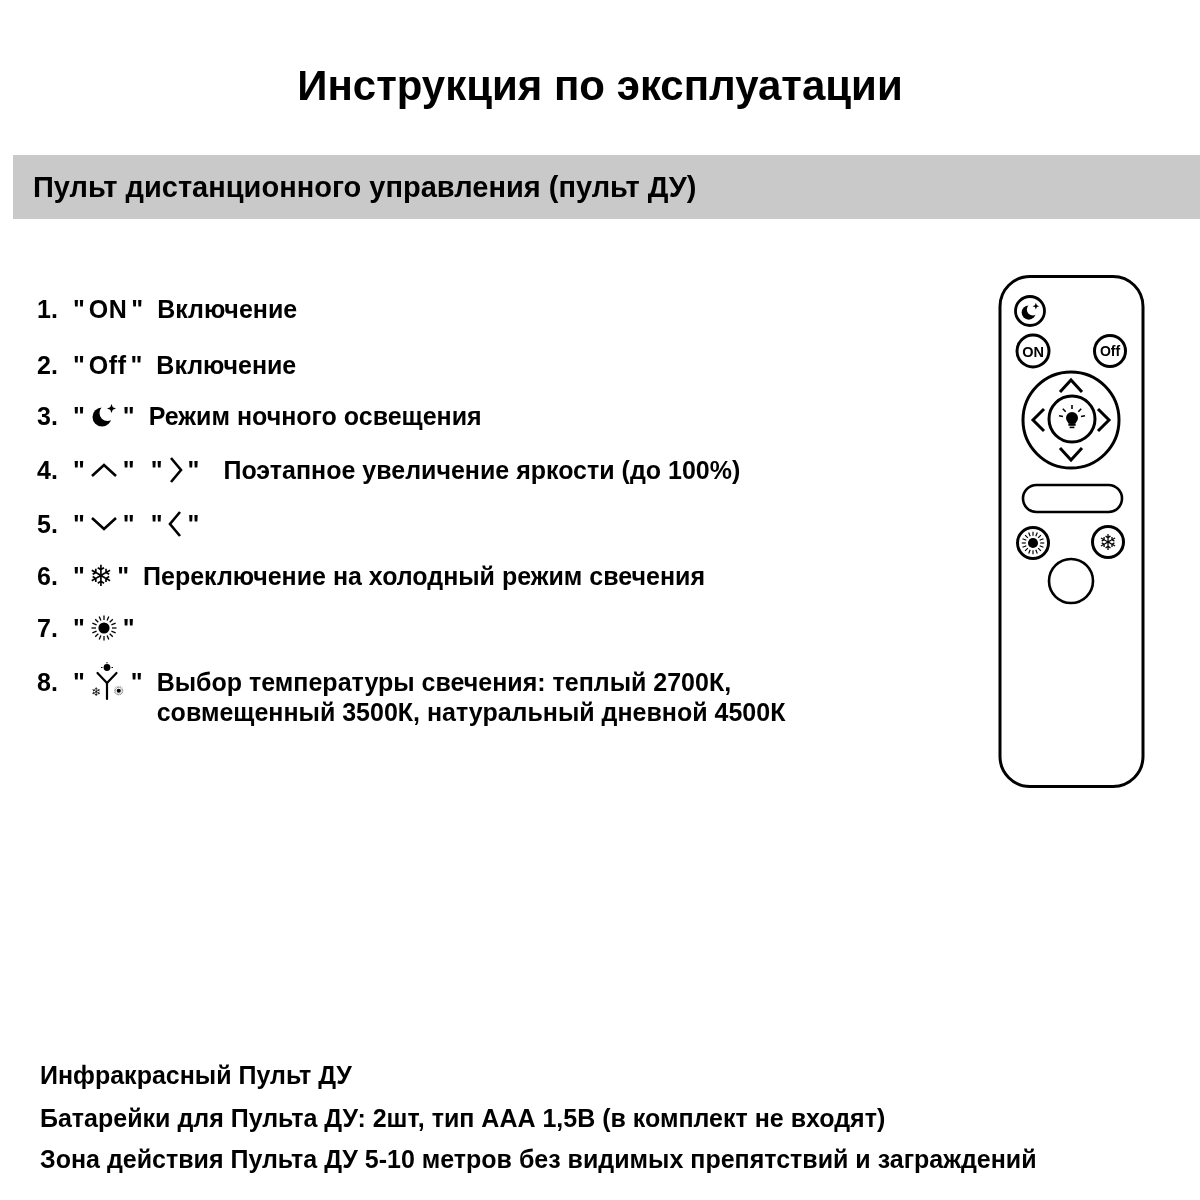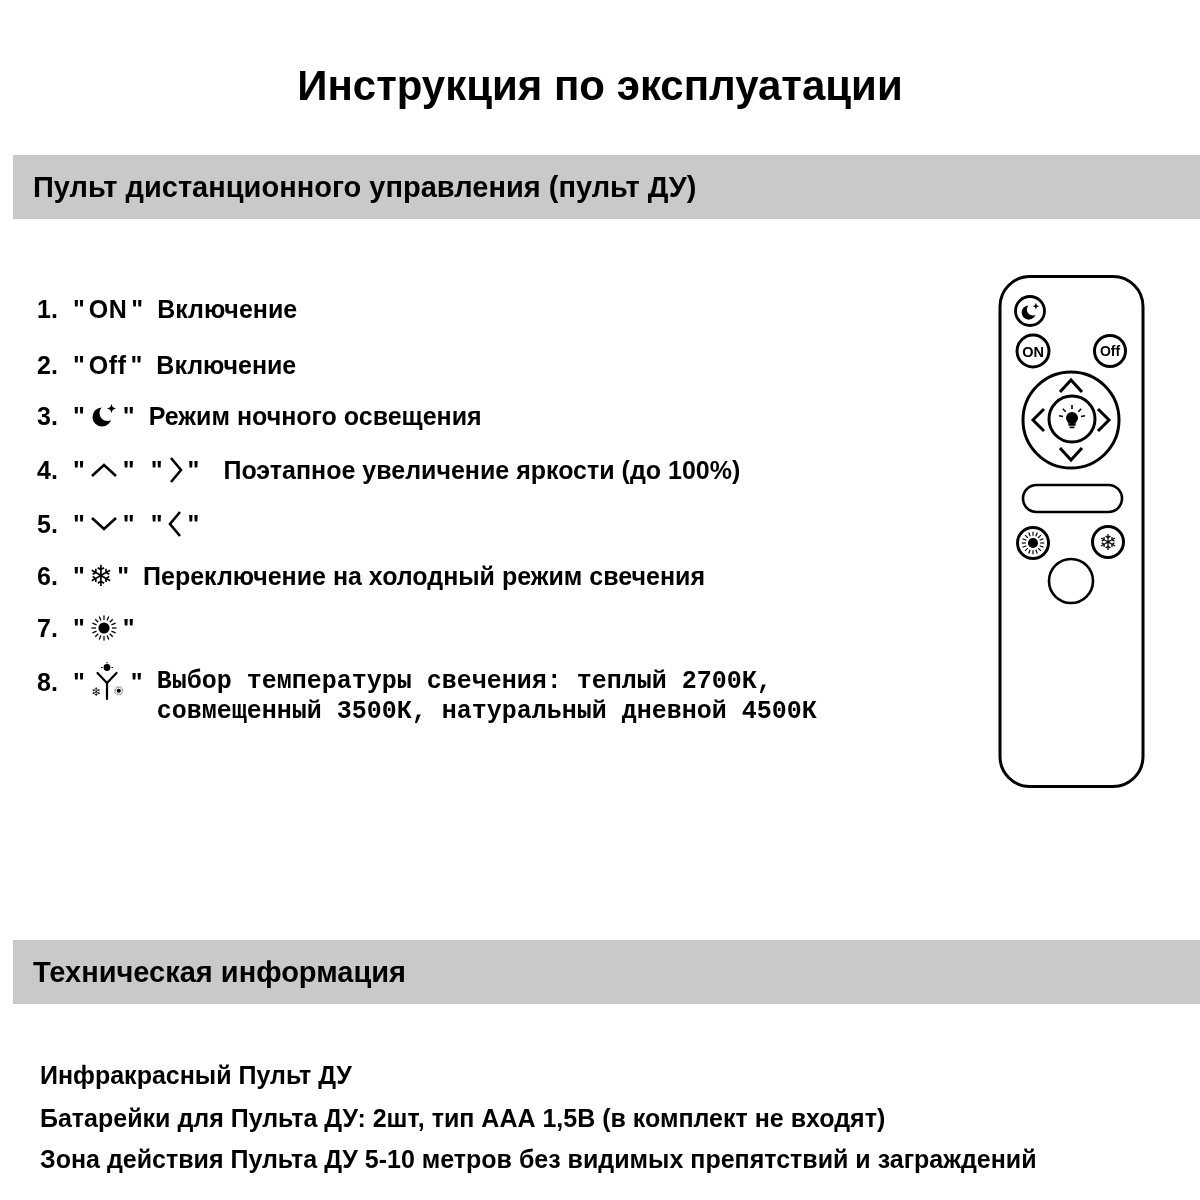--- a/index.html
+++ b/index.html
@@ -26,21 +26,21 @@
   .sym{letter-spacing:0.5px;}
   .label{margin-left:10px;}
   .label-wide{margin-left:20px;}
   .icn{display:block;}
   .snow-glyph{font-family:"DejaVu Sans",sans-serif;font-weight:normal;font-size:29px;line-height:30px;}
   .qgroup{display:inline-flex;align-items:center;}
   .qgroup + .qgroup{margin-left:8px;}
   .row8{align-items:flex-start;height:auto;}
   .row8-head{display:flex;align-items:center;height:36px;}
   .label-block{margin-left:10px;padding-top:3px;}
-  .label-block div{line-height:30px;font-family:Liberation Mono, monospace;}
+  .label-block div{line-height:30px;}
   .tech-line{position:absolute;left:40px;height:36px;display:flex;align-items:center;font-size:25px;white-space:nowrap;margin-top:36px;}
   .tl-0{top:1021px;}
   .tl-1{top:1064px;text-align:center;}
   .tl-2{top:1105px;}
   .remote-wrap{position:absolute;left:993px;top:270px;}
   svg text.btn-label{font-family:"Liberation Sans",sans-serif;font-weight:bold;}
   svg text.snow-text{font-family:"DejaVu Sans",sans-serif;}
 </style>
 </head>
 <body>
@@ -241,21 +241,18 @@
 
       <g>
         <circle cx="115" cy="272" r="15.5" fill="none" stroke="#000" stroke-width="3"></circle>
         <text class="snow-text" x="115" y="280" text-anchor="middle" font-size="22" fill="#000">❄</text>
       </g>
 
       <circle cx="78" cy="311" r="22" fill="none" stroke="#000" stroke-width="2.6"></circle>
     </svg>
   </div>
 
-  <div class="section-bar bar-tech">
-    <span>Техническая информация</span>
-  </div>
 
   <div class="tech-line tl-0">Инфракрасный Пульт ДУ</div>
   <div class="tech-line tl-1">Батарейки для Пульта ДУ: 2шт, тип ААА 1,5В (в комплект не входят)</div>
   <div class="tech-line tl-2">Зона действия Пульта ДУ 5-10 метров без видимых препятствий и заграждений</div>
 
 </div>
 
 </body></html>

